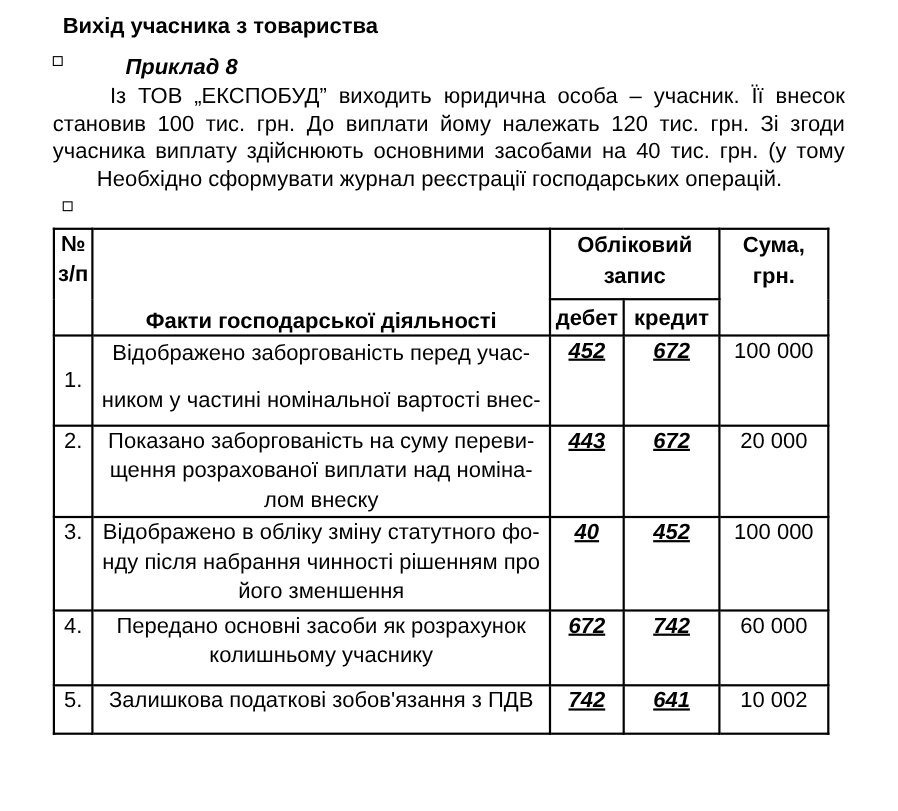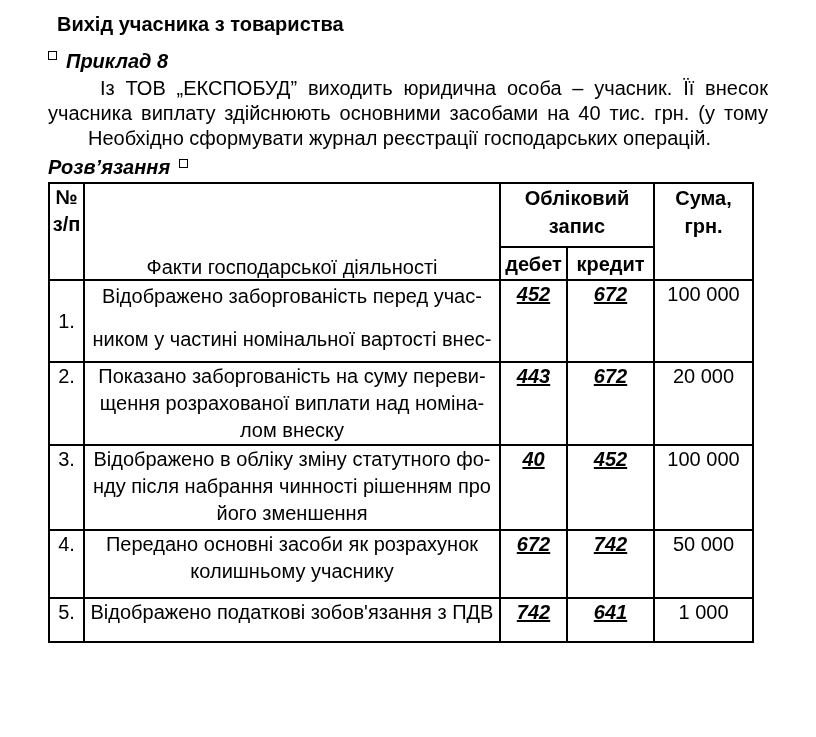--- a/index.html
+++ b/index.html
@@ -13,21 +13,21 @@
     padding: 12px 48px 0 48px;
     box-sizing: border-box;
   }
   .doc-title {
     font-size: 20px; line-height: 24px; font-weight: bold;
     padding-left: 9px; margin: 0 0 0 0;
   }
   .example-line {
     margin-top: 12px; font-size: 20px; line-height: 26px;
     font-weight: bold; font-style: italic;
-    display: flex; align-items: flex-start;
+    display: flex; align-items: flex-start; gap: 48px;
   }
   .sq {
     display: inline-block; width: 9px; height: 9px;
     border: 1.5px solid #000; box-sizing: border-box;
     flex: 0 0 auto;
   }
   .sq-before { margin: 3px 9px 0 0; }
   .sq-after  { display: inline-block; margin: 0 0 0 9px; position: relative; top: -6px; }
   .para { margin-top: 2px; font-size: 20px; line-height: 25px; }
   .jline { text-align: justify; text-align-last: justify; }
@@ -48,21 +48,21 @@
     width: 704px;
   }
   table.journal th, table.journal td {
     border: 2px solid #000;
     padding: 0; margin: 0;
     font-size: 20px;
     overflow: hidden;
     box-sizing: border-box;
   }
   th.h-num { vertical-align: top; padding-top: 3px; line-height: 27px; white-space: pre-line; font-weight: bold; text-align: center; }
-  th.h-facts { vertical-align: bottom; padding-bottom: 24px; font-weight: normal; text-align: center; }
+  th.h-facts { vertical-align: bottom; padding-bottom: 24px; font-weight: bold; text-align: center; }
   th.h-record { vertical-align: top; padding-top: 4px; line-height: 28px; white-space: pre-line; font-weight: bold; text-align: center; }
   th.h-sum { vertical-align: top; padding-top: 4px; line-height: 28px; white-space: pre-line; font-weight: bold; text-align: center; }
   th.h-sub { vertical-align: middle; font-weight: bold; text-align: center; line-height: 24px; border-radius: 13px; }
   td.c-num { vertical-align: top; text-align: center; padding-top: 3px; line-height: 27px; }
   td.c-num.mid { vertical-align: middle; padding-top: 0; }
   td.c-desc { vertical-align: top; text-align: center; padding: 2px 4px 0 6px; line-height: 27px; white-space: pre-line; }
   td.c-desc.dspaced { line-height: 43px; }
   td.c-desc.dspaced div { margin-top: -6px; }
   td.c-acct { vertical-align: top; text-align: center; padding-top: 4px; font-weight: bold; font-style: italic; line-height: 27px; text-decoration: underline; }
   td.c-sum { vertical-align: top; text-align: center; padding-top: 4px; line-height: 27px; }
@@ -74,26 +74,27 @@
 
   <h1 class="doc-title">Вихід учасника з товариства</h1>
 
   <div class="example-line">
     <span class="sq sq-before"></span>
     <span>Приклад 8</span>
   </div>
 
   <div class="para">
     <div class="jline first">Із ТОВ „ЕКСПОБУД” виходить юридична особа – учасник. Її внесок</div>
+    <div class="jline">становив 100 тис. грн. До виплати йому належать 120 тис. грн. Зі згоди</div>
     <div class="jline">учасника виплату здійснюють основними засобами на 40 тис. грн. (у тому</div>
     <div class="instruction">Необхідно сформувати журнал реєстрації господарських операцій.</div>
   </div>
 
   <div class="solution-line">
-    <span>Розв’язання</span><span class="sq sq-after"></span>
+    <span class="sq sq-after"></span>
   </div>
 
   <table class="journal">
     <colgroup>
       <col style="width:35px">
       <col style="width:416px">
       <col style="width:67px">
       <col style="width:87px">
       <col style="width:99px">
     </colgroup>
@@ -138,25 +139,25 @@
         <td class="c-acct">40</td>
         <td class="c-acct">452</td>
         <td class="c-sum">100 000</td>
       </tr>
       <tr style="height:68px">
         <td class="c-num">4.</td>
         <td class="c-desc">Передано основні засоби як розрахунок
 колишньому учаснику</td>
         <td class="c-acct">672</td>
         <td class="c-acct">742</td>
-        <td class="c-sum">50 000</td>
+        <td class="c-sum">60 000</td>
       </tr>
       <tr style="height:44px">
         <td class="c-num">5.</td>
-        <td class="c-desc">Відображено податкові зобов'язання з ПДВ</td>
+        <td class="c-desc">Залишкова податкові зобов'язання з ПДВ</td>
         <td class="c-acct">742</td>
         <td class="c-acct">641</td>
-        <td class="c-sum">1 000</td>
+        <td class="c-sum">10 002</td>
       </tr>
     </tbody>
   </table>
 
 </div>
 
 </body></html>

